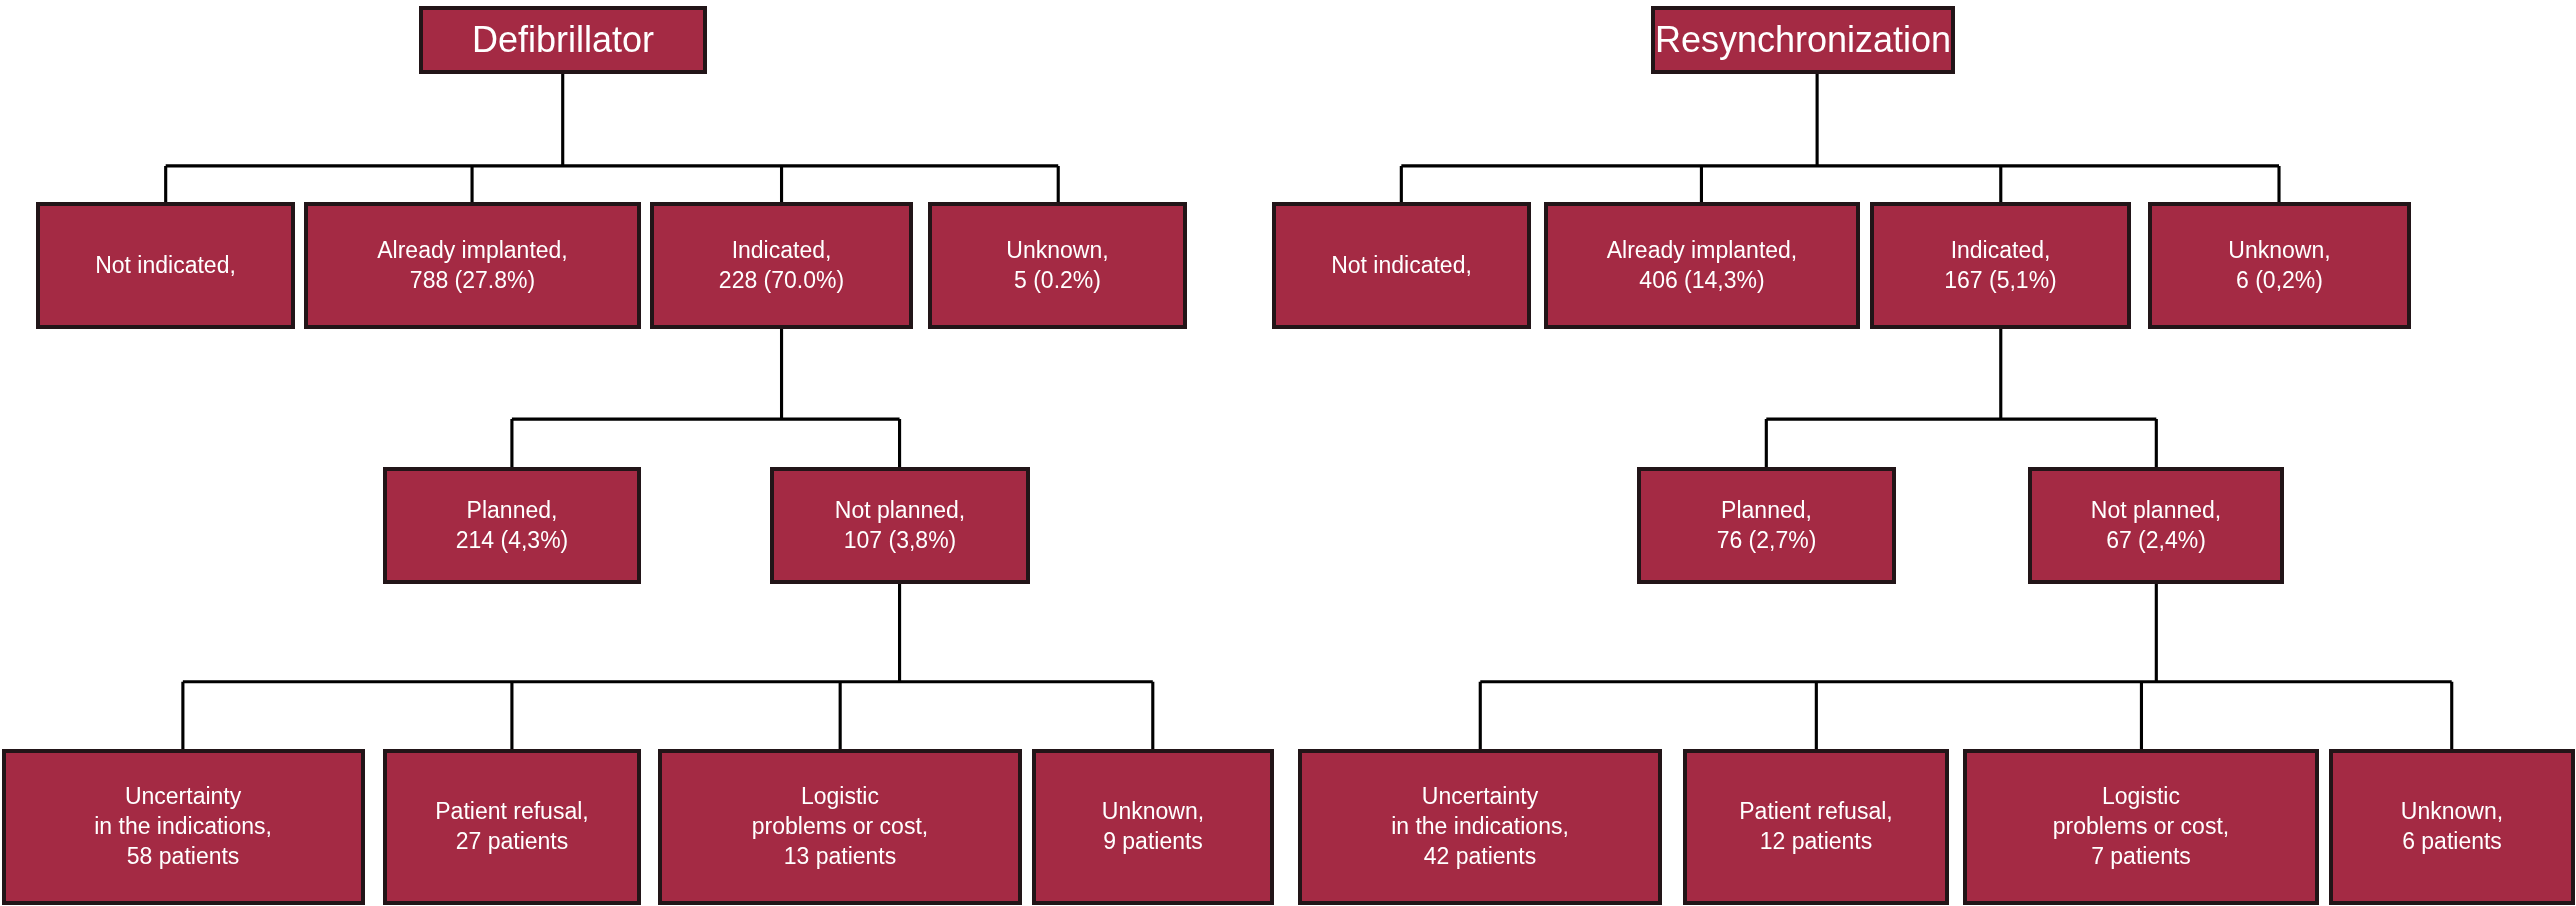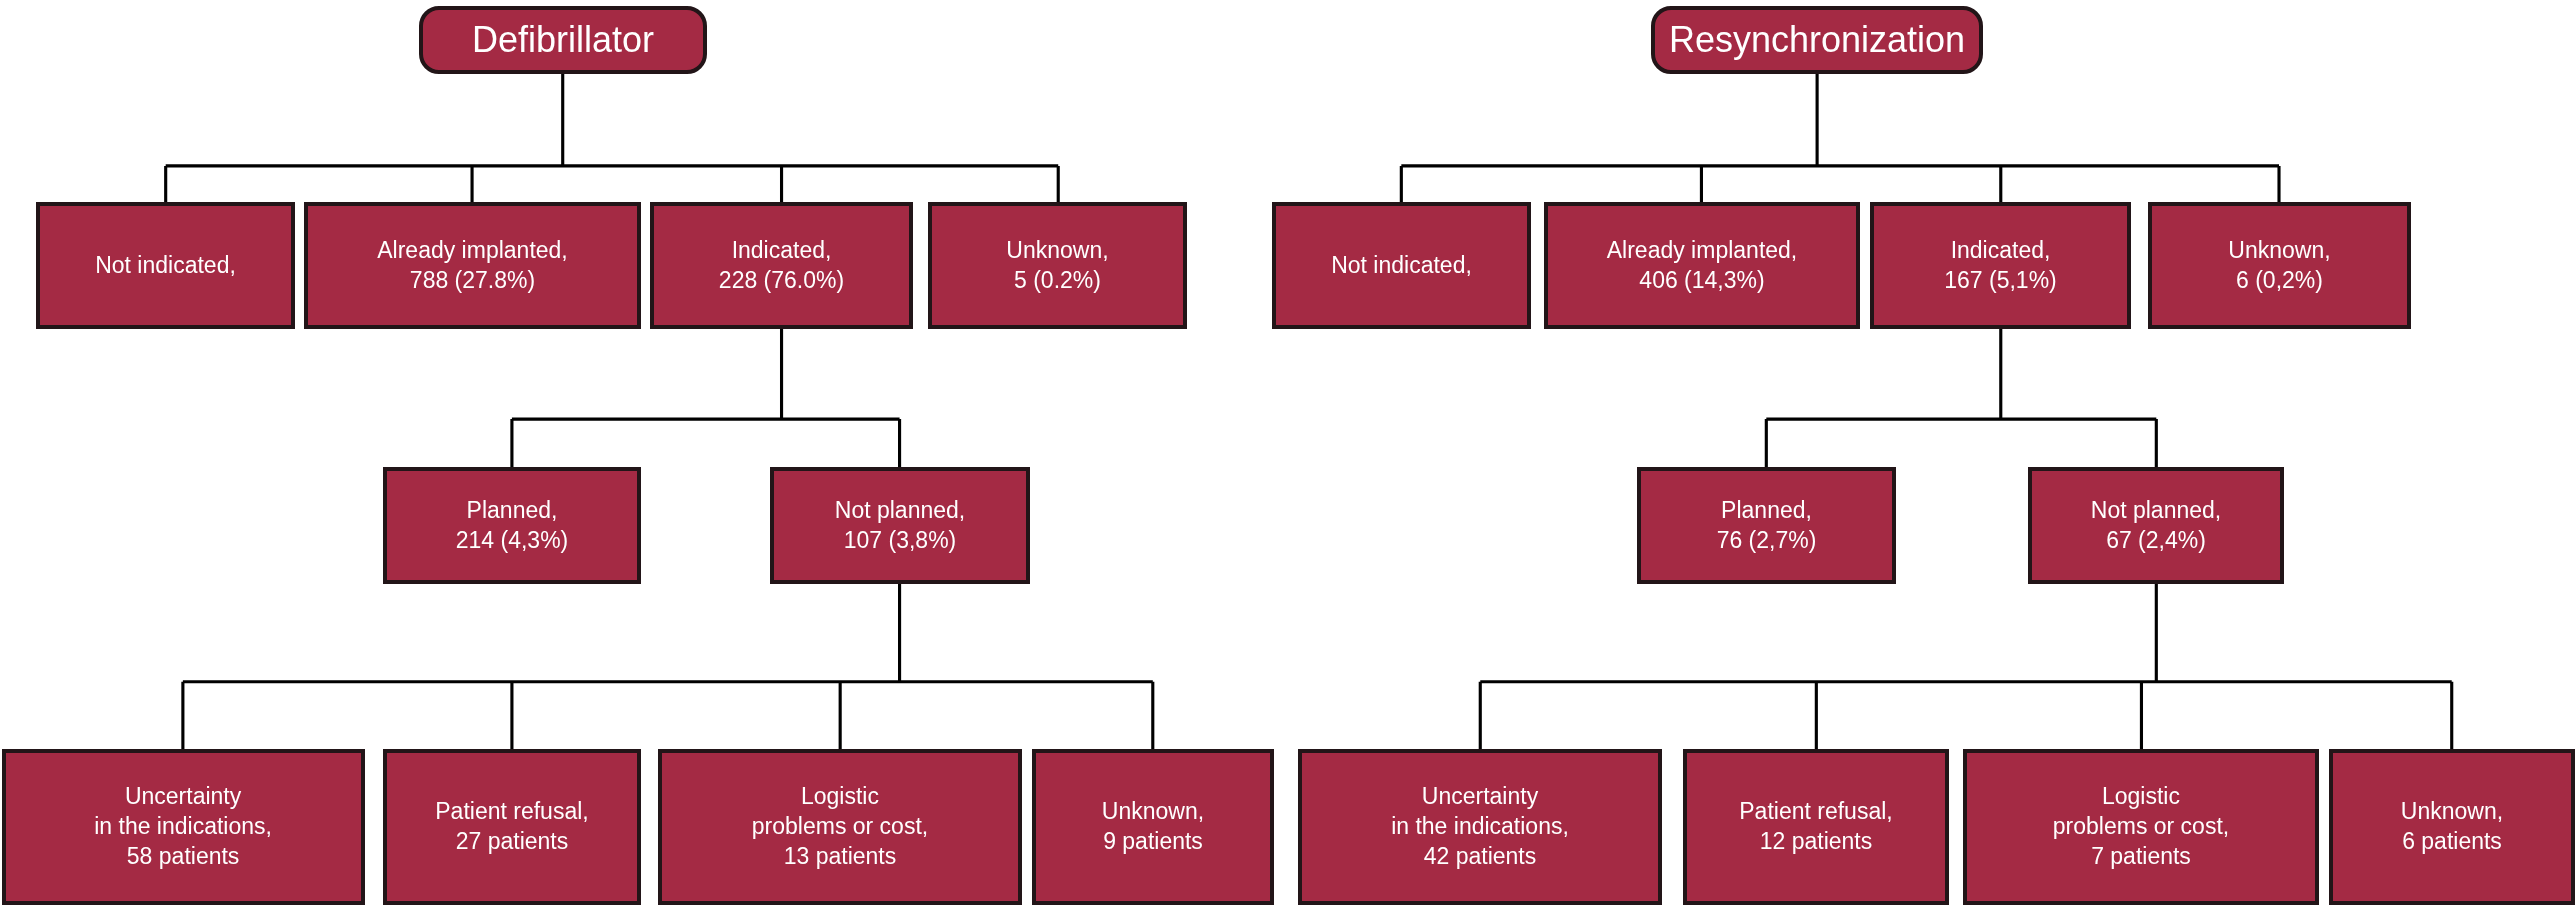--- a/index.html
+++ b/index.html
@@ -29,21 +29,20 @@
     display: flex;
     flex-direction: column;
     align-items: center;
     justify-content: center;
     text-align: center;
     font-size: 23px;
     line-height: 1.3;
   }
   .box.root {
     font-size: 36px;
-    border-radius: 20px;
   }
   .lbl {
     white-space: pre-line;
   }
 </style>
 </head>
 <body>
 
 <div id="canvas">
 
@@ -66,21 +65,21 @@
 
   <div class="box" style="left:36px; top:202px; width:259px; height:127px">
     <span class="lbl">Not indicated,</span>
   </div>
   <div class="box" style="left:304px; top:202px; width:337px; height:127px">
     <span class="lbl">Already implanted,</span>
     <span class="val">788 (27.8%)</span>
   </div>
   <div class="box" style="left:650px; top:202px; width:263px; height:127px">
     <span class="lbl">Indicated,</span>
-    <span class="val">228 (76.0%)</span>
+    <span class="val">228 (70.0%)</span>
   </div>
   <div class="box" style="left:928px; top:202px; width:259px; height:127px">
     <span class="lbl">Unknown,</span>
     <span class="val">5 (0.2%)</span>
   </div>
 
   <div class="box" style="left:383px; top:467px; width:258px; height:117px">
     <span class="lbl">Planned,</span>
     <span class="val">214 (4,3%)</span>
   </div>
@@ -101,21 +100,21 @@
   <div class="box" style="left:658px; top:749px; width:364px; height:156px">
     <span class="lbl">Logistic
 problems or cost,</span>
     <span class="val">13 patients</span>
   </div>
   <div class="box" style="left:1032px; top:749px; width:242px; height:156px">
     <span class="lbl">Unknown,</span>
     <span class="val">9 patients</span>
   </div>
 
-  <div class="box root" style="left:1651px; top:6.3px; width:332px; height:68px">
+  <div class="box root" style="left:1651px; top:6.3px; width:304px; height:68px">
     <span class="lbl">Resynchronization</span>
   </div>
 
   <div class="box" style="left:1272px; top:202px; width:259px; height:127px">
     <span class="lbl">Not indicated,</span>
   </div>
   <div class="box" style="left:1544px; top:202px; width:316px; height:127px">
     <span class="lbl">Already implanted,</span>
     <span class="val">406 (14,3%)</span>
   </div>

